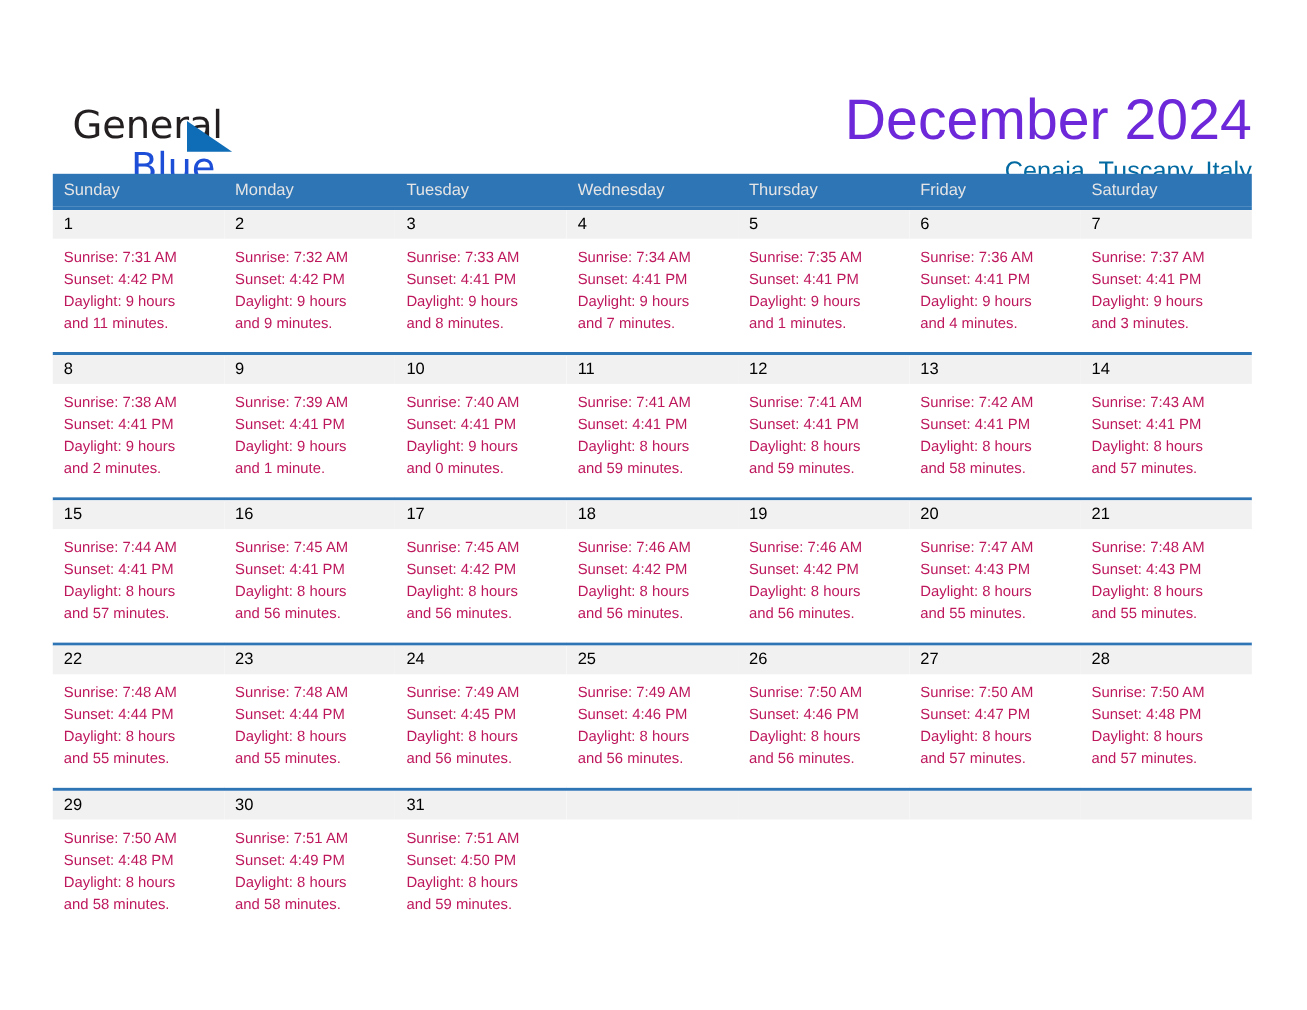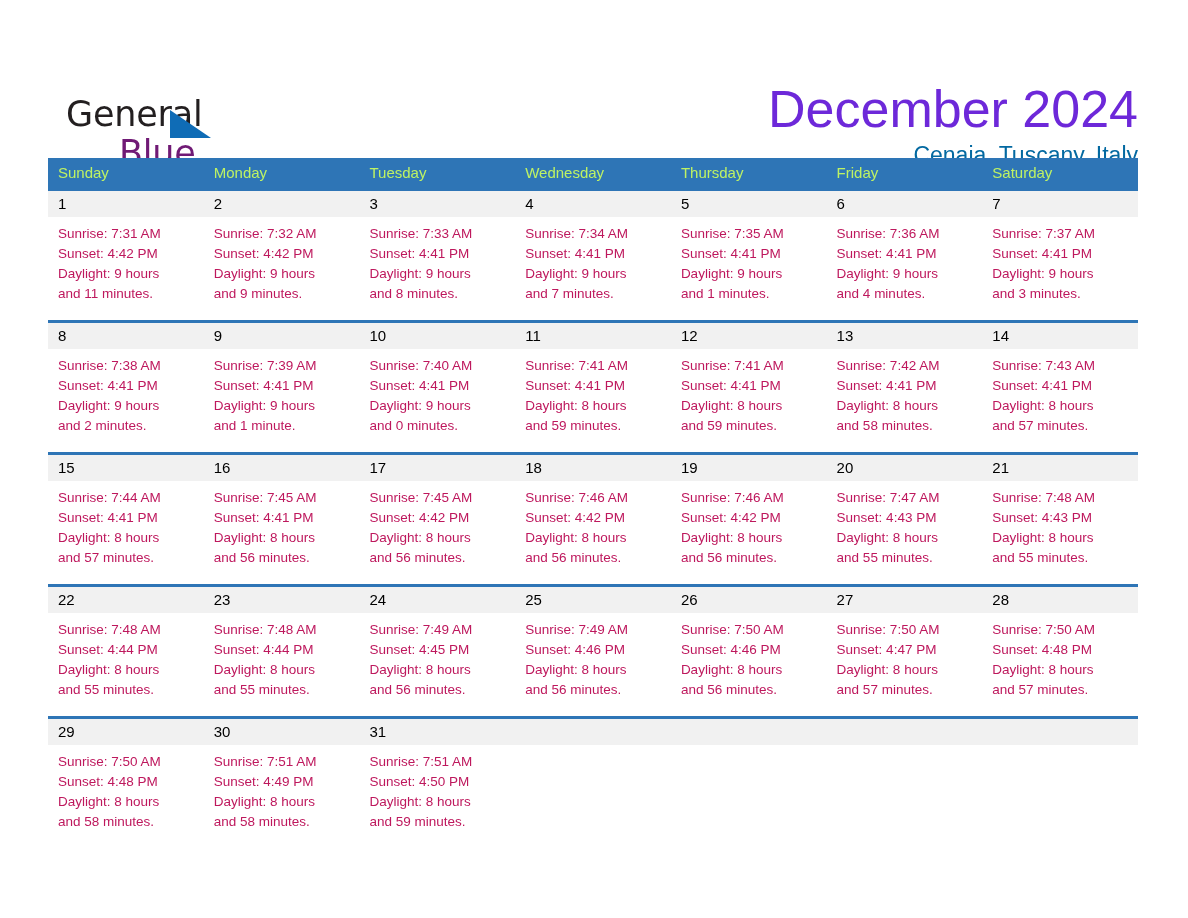--- a/index.html
+++ b/index.html
@@ -57,21 +57,21 @@
     border-left: 41px solid #0f6cb6;
     border-top: 28px solid transparent;
   }
   .brand-blue {
     position: absolute;
     left: 53px;
     top: 39px;
     font-size: 35px;
     line-height: 40px;
     letter-spacing: -0.2px;
-    color: #701a75;
+    color: #1d4ed8;
     font-family: "DejaVu Sans", sans-serif;
     font-weight: 400;
   }
 
   .title-block {
     position: absolute;
     right: 0;
     top: 0;
     text-align: right;
   }
@@ -99,21 +99,21 @@
     width: 1090px;
   }
   .weekday-row {
     display: flex;
     background: #2e75b6;
     height: 30px;
   }
   .weekday {
     flex: 1 1 0;
     min-width: 0;
-    color: #bef264;
+    color: #e5e5e5;
     font-size: 15px;
     line-height: 30px;
     padding-left: 10px;
     box-sizing: border-box;
     white-space: nowrap;
   }
 
   .week {
     display: flex;
     border-top: 3px solid #2e75b6;

